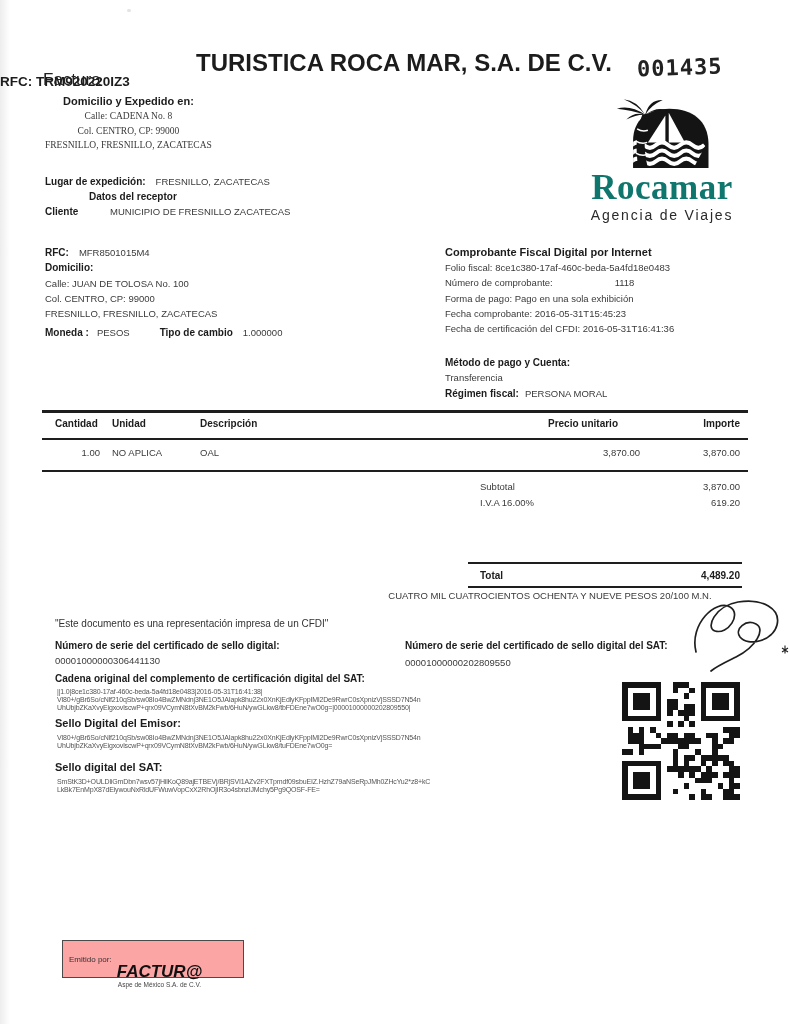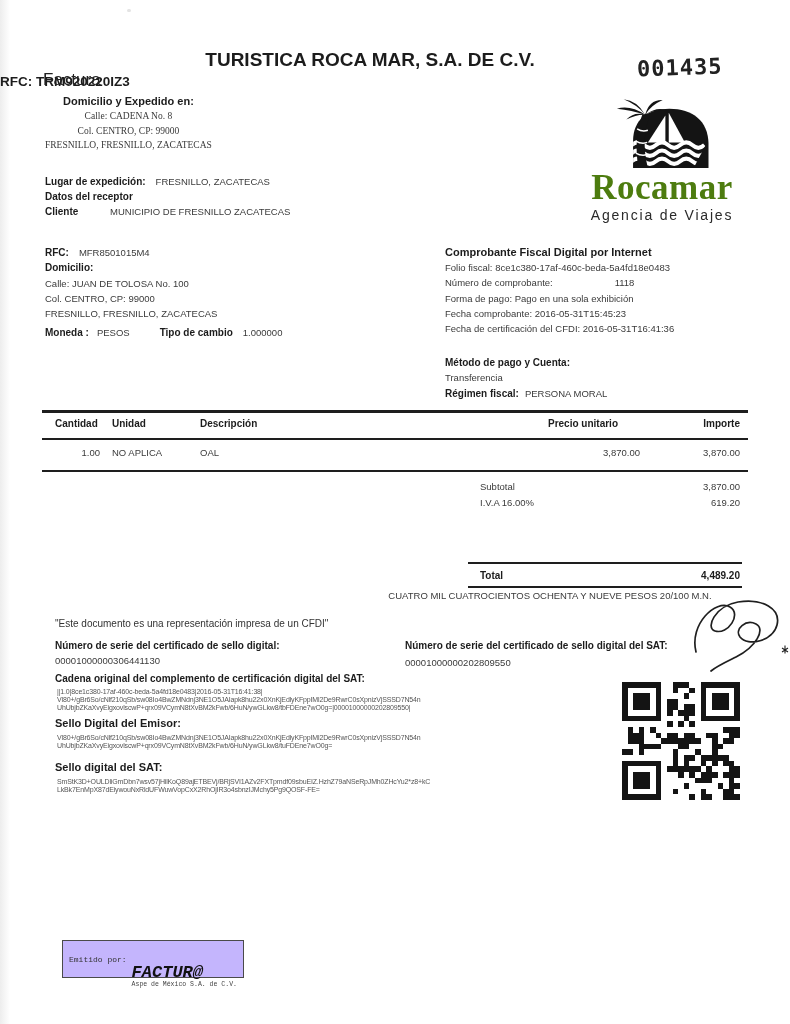--- a/index.html
+++ b/index.html
@@ -2,38 +2,38 @@
 <html><head>
 <meta charset="utf-8">
 <style>
   html,body{margin:0;padding:0;background:#888;}
   .page{position:relative;width:790px;height:1024px;background:#fff;margin:0 auto;
         font-family:"Liberation Sans",sans-serif;color:#3a3a3a;overflow:hidden;}
   .page::before{content:"";position:absolute;left:0;top:0;bottom:0;width:10px;
         background:linear-gradient(90deg,#ededed,#fff);pointer-events:none;}
   .abs{position:absolute;}
   .b{font-weight:bold;color:#1c1c1c;}
-  .t19{font-size:19px;}
+  .t19{font-size:24px;padding-left:34px;}
   .t13{font-size:13.5px;}
   .t11{font-size:11px;}
   .t10{font-size:10px;}
   .t95{font-size:9.5px;}
   .lines{line-height:14.5px;}
   .lines15{line-height:15.3px;}
   .row{display:flex;align-items:baseline;}
   .rule{position:absolute;background:#1e1e1e;}
   .tiny{font-size:7px;line-height:8px;white-space:nowrap;color:#555;letter-spacing:-0.15px;}
   .rt{text-align:right;}
   .folio{font-family:"DejaVu Sans Mono","Liberation Mono",monospace;font-size:22px;
          font-weight:bold;color:#222;transform:rotate(-2deg);letter-spacing:1px;}
   .brandname{font-family:"Liberation Serif",serif;font-weight:bold;font-size:35px;
-         color:#4d7c0f;letter-spacing:0.5px;line-height:32px;}
+         color:#0f766e;letter-spacing:0.5px;line-height:32px;}
   .tagline{font-size:14px;color:#2a2a2a;letter-spacing:1.8px;margin-top:3px;}
   .stampbox{border:1.5px solid #4a4a4a;width:168px;height:32px;display:flex;
-         align-items:center;padding:2px 6px;gap:5px;background:#c4b5fd;font-family:Liberation Mono, monospace;}
+         align-items:center;padding:2px 6px;gap:5px;background:#fca5a5;}
   .facturlogo{font-style:italic;font-weight:bold;font-size:17px;color:#111;letter-spacing:0;margin-top:32px;}
   .stampsub{font-size:6.5px;color:#444;text-align:center;margin-top:-1px;}
 </style>
 </head>
 <body>
 
 <div class="page">
 
   <div class="abs" style="left:127px;top:9px;width:4px;height:3px;background:#e4e4e4;border-radius:2px;"></div>
 
@@ -80,21 +80,21 @@
     </svg>
     <div class="brandname">Rocamar</div>
     <div class="tagline">Agencia de Viajes</div>
   </div>
 
   <div class="abs" style="left:45px;top:176px;">
     <div class="row t10" style="gap:10px;">
       <span class="b">Lugar de expedición:</span>
       <span class="t95">FRESNILLO, ZACATECAS</span>
     </div>
-    <div class="b t10" style="margin-top:4px;">Datos del receptor</div>
+    <div class="b t10" style="margin-top:4px;margin-left:44px;">Datos del receptor</div>
     <div class="row t10" style="margin-top:4px;">
       <span class="b" style="width:65px;">Cliente</span>
       <span class="t95">MUNICIPIO DE FRESNILLO ZACATECAS</span>
     </div>
   </div>
 
   <div class="abs t95 lines15" style="left:45px;top:245px;">
     <div class="row" style="gap:10px;">
       <span class="b t10">RFC:</span>
       <span>MFR8501015M4</span>

